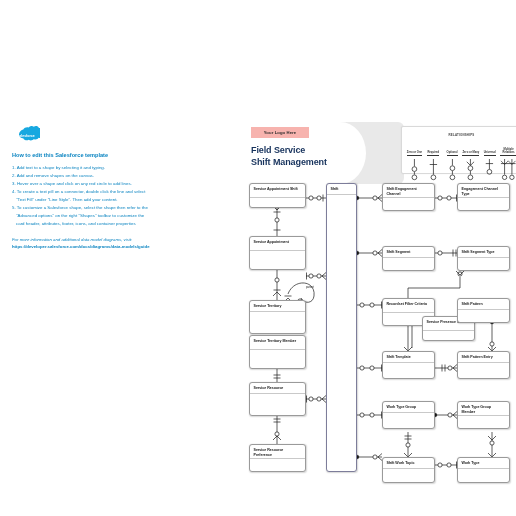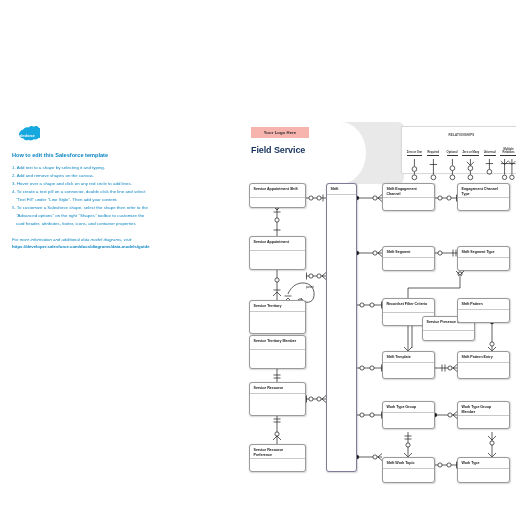--- a/index.html
+++ b/index.html
@@ -79,20 +79,21 @@
 <div id="canvas">
 
   <div id="blob"></div>
 
   <div id="logo-box">
     <span>Your Logo Here</span>
   </div>
 
   <div id="title">
     <div>Field Service</div>
+    <div>Shift Management</div>
   </div>
 
   <div id="legend">
     <div class="lg-title">RELATIONSHIPS</div>
     <div class="lg-row">
 
       <div class="lg-col">
         <span class="lg-lab">Zero or One</span>
         <svg class="lg-sym" viewBox="0 0 14 24">
           <line x1="7" y1="0" x2="7" y2="8" stroke="#222" stroke-width=".8"></line>

